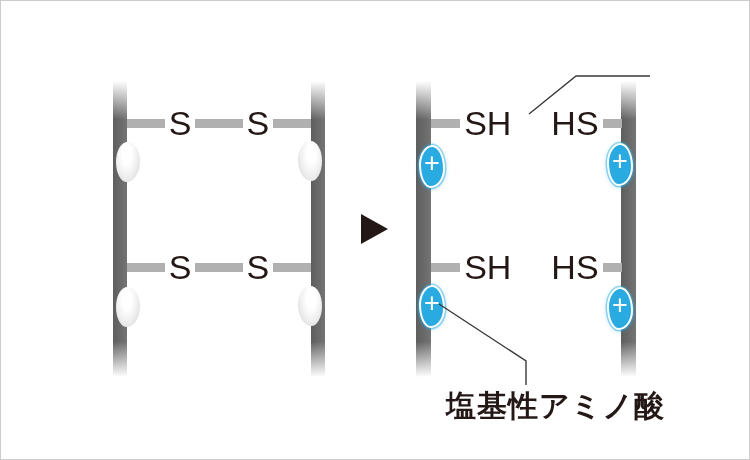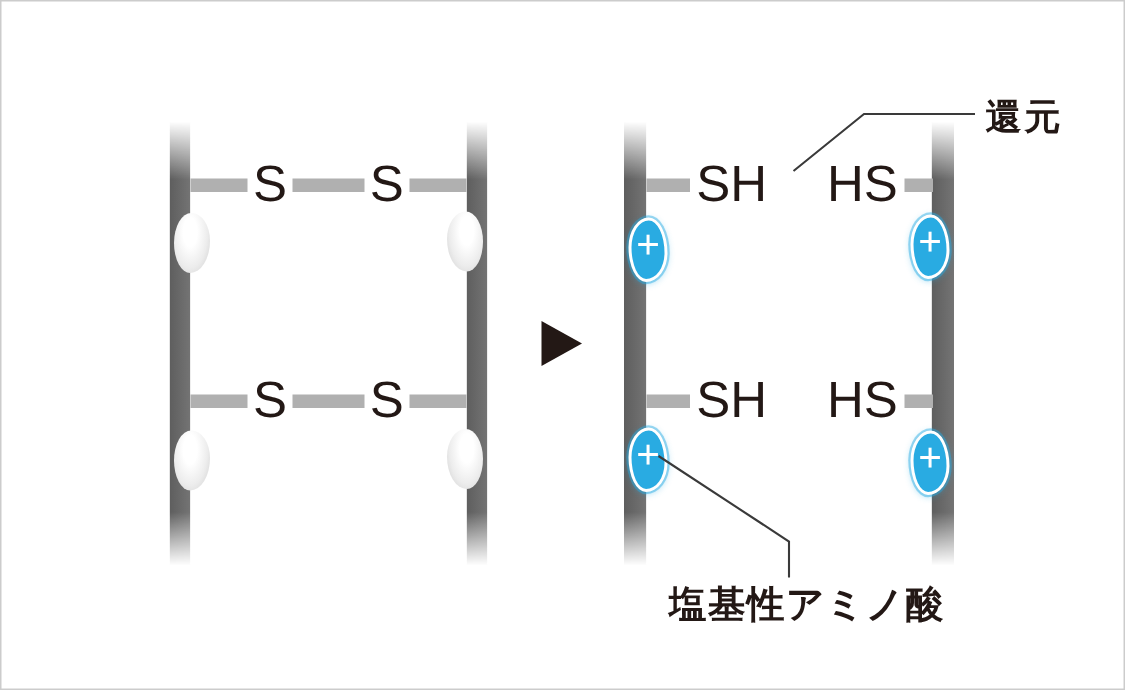--- a/index.html
+++ b/index.html
@@ -77,21 +77,21 @@
   }
   
   .leader-svg{position:absolute;left:0;top:0;pointer-events:none;}
   .jp-label{
     position:absolute;
     color:#231815;
     font-weight:600;
     white-space:nowrap;
   }
   .label-reduction{left:656px;top:61px;font-size:24px;letter-spacing:2px;}
-  .label-basic{left:445px;top:385px;font-size:25px;letter-spacing:1px;}
+  .label-basic{left:445px;top:385px;font-size:30px;letter-spacing:1px;}
 </style>
 </head>
 <body>
 
 <div class="canvas">
 
   <div>
     <div class="strand" style="left:112px;width:14px;"></div>
     <div class="strand" style="left:310px;width:14px;"></div>
 
@@ -151,16 +151,15 @@
     <div class="bump-blue" style="left:606px;top:286px;">
       <span class="plus">+</span>
     </div>
   </div>
 
   <svg class="leader-svg" width="750" height="460" viewBox="0 0 750 460">
     <polyline points="528,113 575,75 649,75" fill="none" stroke="#3a3a3a" stroke-width="1.4"></polyline>
     <polyline points="438,303 525,360 525,384" fill="none" stroke="#3a3a3a" stroke-width="1.4"></polyline>
   </svg>
 
-  <div class="jp-label label-reduction">還元</div>
   <div class="jp-label label-basic">塩基性アミノ酸</div>
 
 </div>
 
 </body></html>

